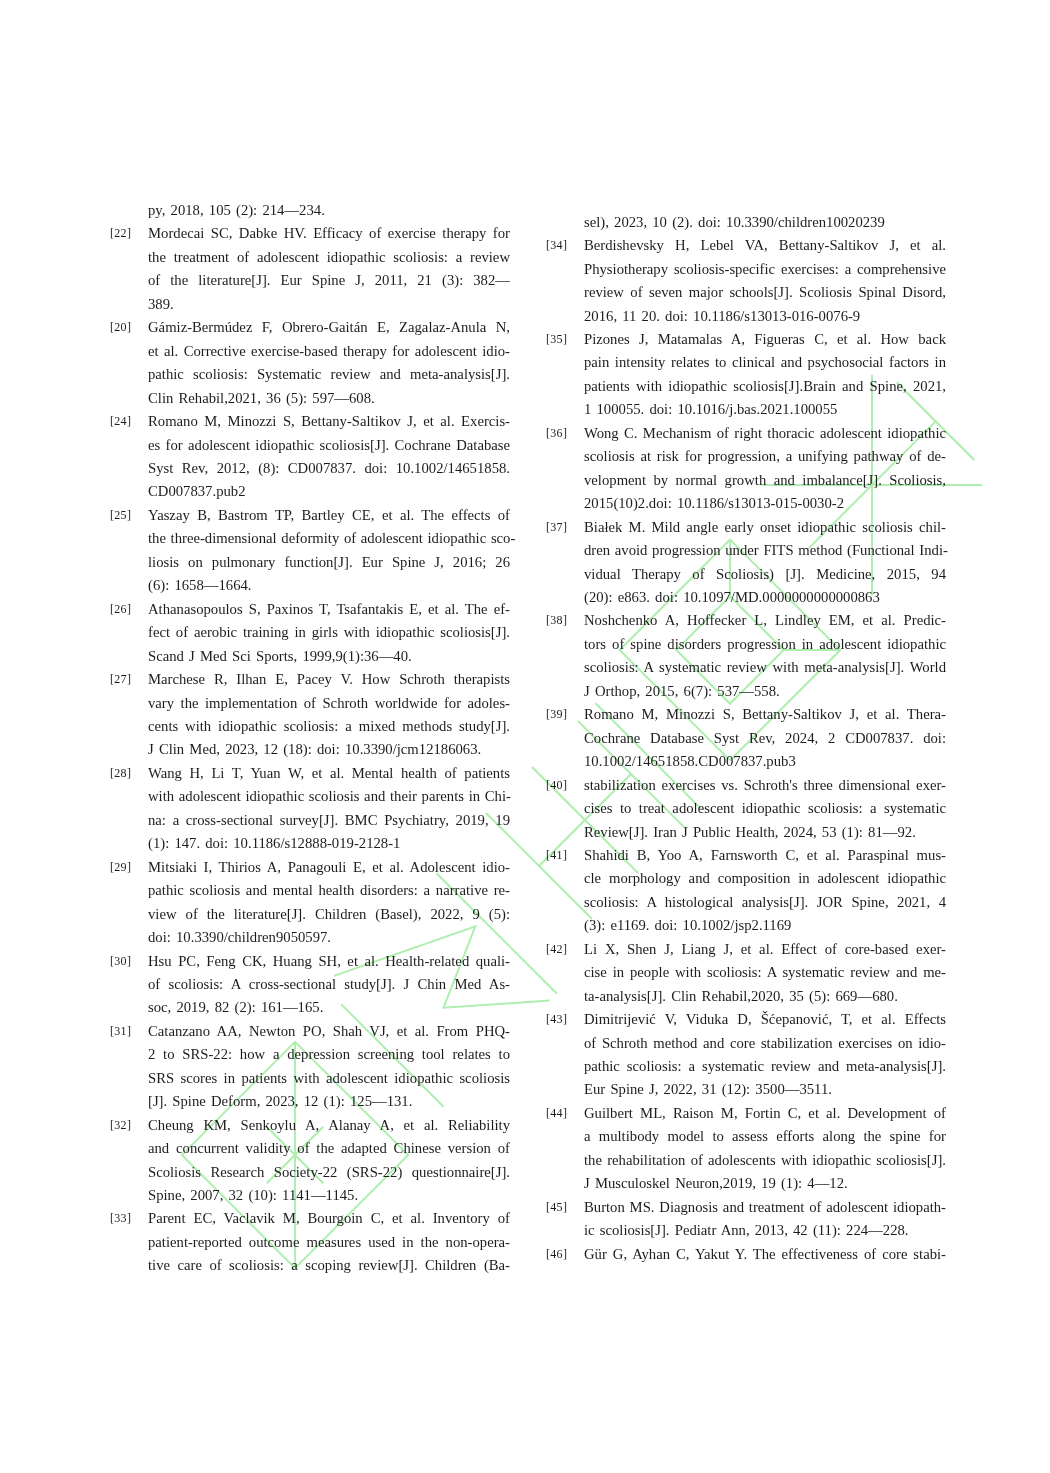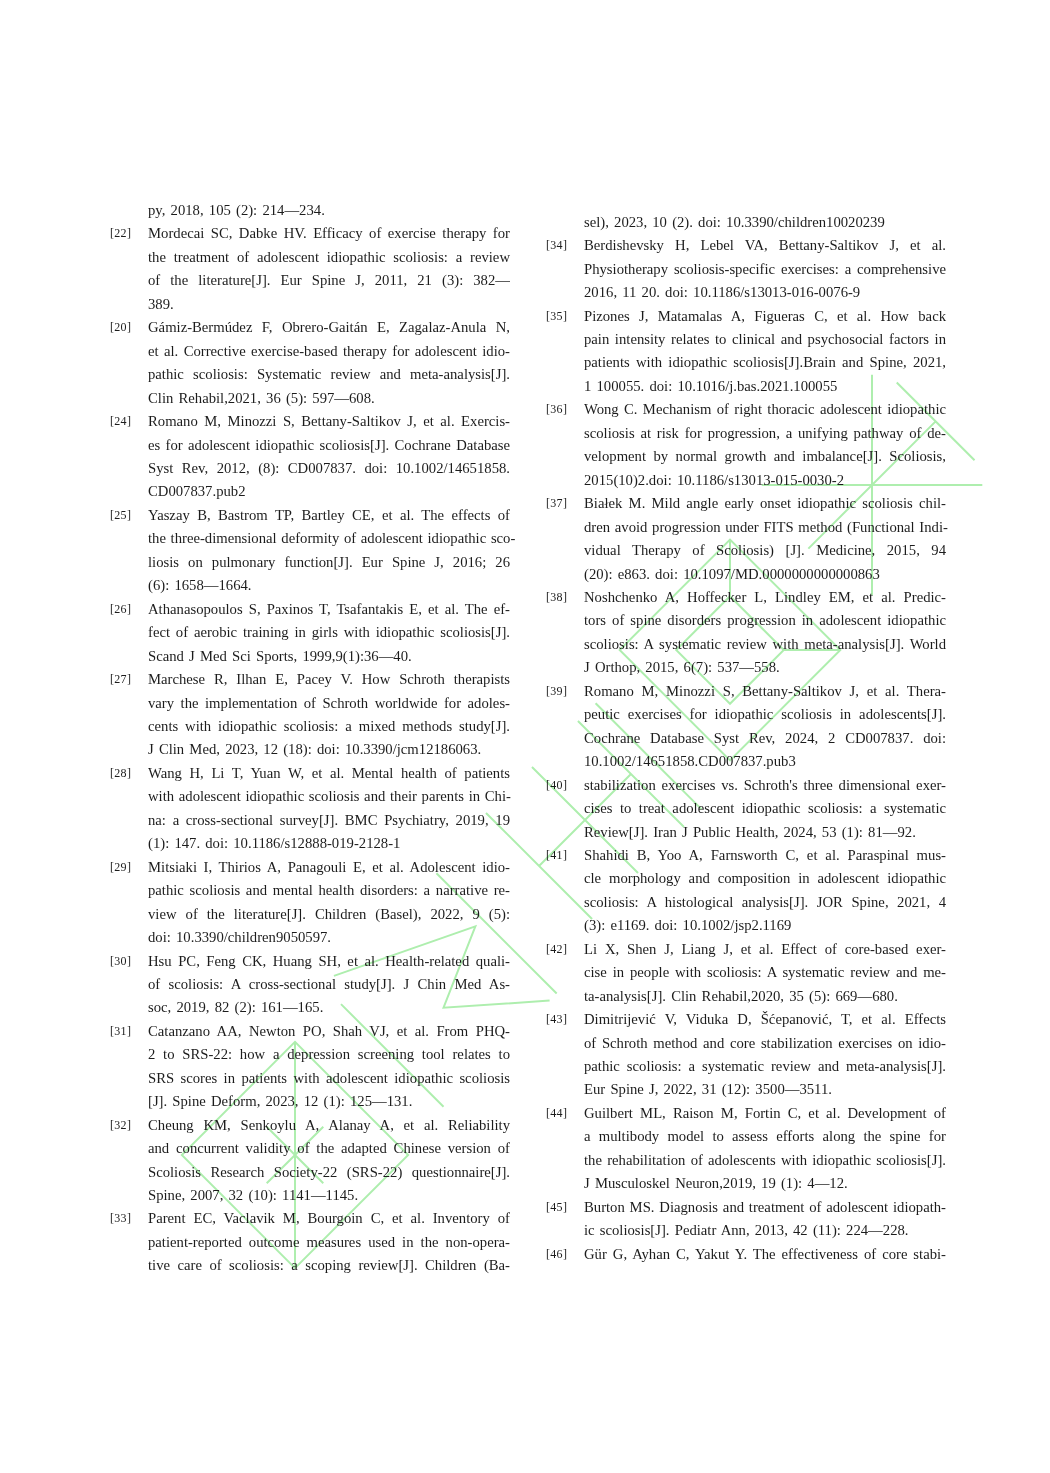--- a/index.html
+++ b/index.html
@@ -214,20 +214,21 @@
         <span class="ref-label"></span>
         <div class="ref-body">
           <div class="line end">sel), 2023, 10 (2). doi: 10.3390/children10020239</div>
         </div>
       </div>
       <div class="ref">
         <span class="ref-label">[34]</span>
         <div class="ref-body">
           <div class="line">Berdishevsky H, Lebel VA, Bettany-Saltikov J, et al.</div>
           <div class="line">Physiotherapy scoliosis-specific exercises: a comprehensive</div>
+          <div class="line">review of seven major schools[J]. Scoliosis Spinal Disord,</div>
           <div class="line end">2016, 11 20. doi: 10.1186/s13013-016-0076-9</div>
         </div>
       </div>
       <div class="ref">
         <span class="ref-label">[35]</span>
         <div class="ref-body">
           <div class="line">Pizones J, Matamalas A, Figueras C, et al. How back</div>
           <div class="line">pain intensity relates to clinical and psychosocial factors in</div>
           <div class="line">patients with idiopathic scoliosis[J].Brain and Spine, 2021,</div>
           <div class="line end">1 100055. doi: 10.1016/j.bas.2021.100055</div>
@@ -257,21 +258,20 @@
           <div class="line">Noshchenko A, Hoffecker L, Lindley EM, et al. Predic-</div>
           <div class="line">tors of spine disorders progression in adolescent idiopathic</div>
           <div class="line">scoliosis: A systematic review with meta-analysis[J]. World</div>
           <div class="line end">J Orthop, 2015, 6(7): 537—558.</div>
         </div>
       </div>
       <div class="ref">
         <span class="ref-label">[39]</span>
         <div class="ref-body">
           <div class="line">Romano M, Minozzi S, Bettany-Saltikov J, et al. Thera-</div>
-          <div class="line">peutic exercises for idiopathic scoliosis in adolescents[J].</div>
           <div class="line">Cochrane Database Syst Rev, 2024, 2 CD007837. doi:</div>
           <div class="line end">10.1002/14651858.CD007837.pub3</div>
         </div>
       </div>
       <div class="ref">
         <span class="ref-label">[40]</span>
         <div class="ref-body">
           <div class="line">stabilization exercises vs. Schroth's three dimensional exer-</div>
           <div class="line">cises to treat adolescent idiopathic scoliosis: a systematic</div>
           <div class="line end">Review[J]. Iran J Public Health, 2024, 53 (1): 81—92.</div>

